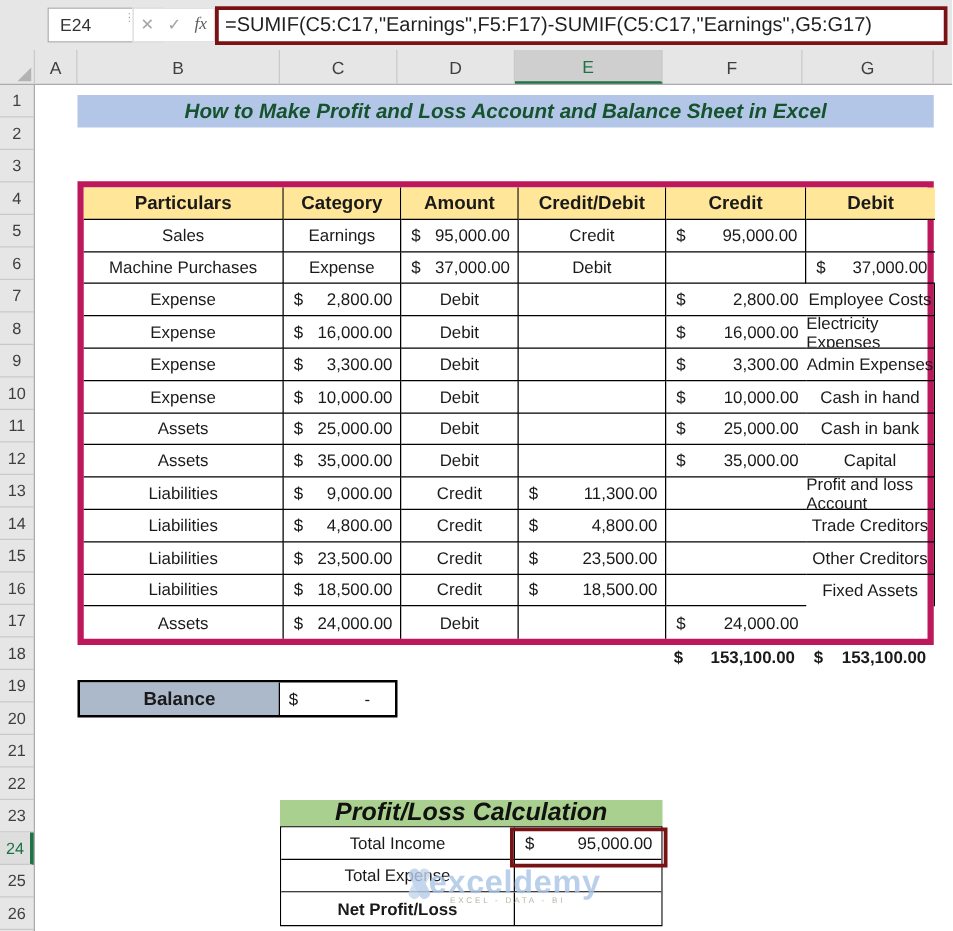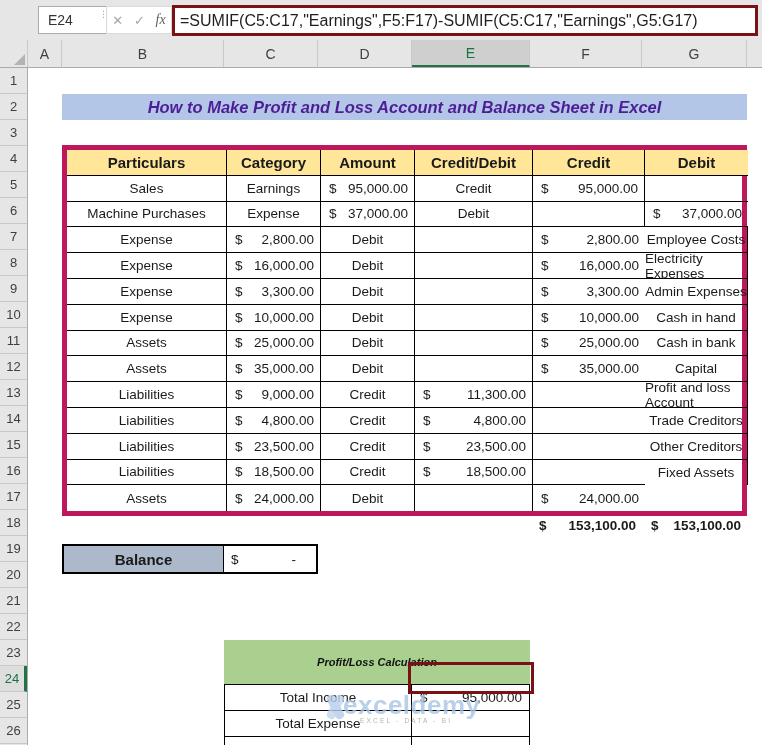--- a/index.html
+++ b/index.html
@@ -44,23 +44,23 @@
 
   
   #row-strip { position:absolute; left:0; top:68px; width:28px; height:677px; background:#E6E6E6;
     border-right:1px solid #ABABAB; }
   .row-h { width:100%; height:26px; display:flex; align-items:center; justify-content:center;
     font-size:13px; color:#3f3f3f; border-bottom:1px solid #C9C9C9; }
   .row-h.sel { background:#DEDEDE; color:#1E7145; border-right:3px solid #217346; }
 
   
   #title-cell {
-    position:absolute; left:62px; top:94px; width:685px; height:26px; background:#B4C6E7;
+    position:absolute; left:62px; top:76px; width:685px; height:26px; background:#B4C6E7;
     display:flex; align-items:center; justify-content:center;
-    font-size:16.5px; font-weight:bold; font-style:italic; color:#4c1d95;
+    font-size:16.5px; font-weight:bold; font-style:italic; color:#14532d;
   }
 
   #ledger {
     position:absolute; left:62px; top:145px; width:685px;
     border:5px solid #be185d; background:#fff;
     display:grid; grid-template-columns:160px 94px 94px 118px 112px 103px;
     grid-auto-rows:25.8px;
   }
   #ledger > div { border-right:1px solid #000; border-bottom:1px solid #000;
     display:flex; align-items:center; justify-content:center; font-size:13.5px; overflow:hidden; }
@@ -82,22 +82,22 @@
   #balance-table {
     position:absolute; left:62px; top:544px; width:256px; height:30px;
     border:2px solid #000; display:flex; background:#fff;
   }
   #balance-label { width:160px; background:#ACB9CA; border-right:1px solid #000;
     display:flex; align-items:center; justify-content:center; font-weight:bold; font-size:15px; }
   #balance-value { flex:1; display:flex; align-items:center; justify-content:space-between;
     padding:0 20px 0 7px; font-size:13.5px; }
 
   #pl-table { position:absolute; left:224px; top:640px; width:306px; }
-  #pl-header { height:44px; background:#A9D08E; display:flex; align-items:center; justify-content:center;
-    font-size:11px; font-weight:bold; font-style:italic; color:#111; }
+  #pl-header { height:21px; background:#A9D08E; display:flex; align-items:center; justify-content:center;
+    font-size:20px; font-weight:bold; font-style:italic; color:#111; }
   #pl-body { border:1px solid #000; border-top:1px solid #000; }
   .pl-row { display:flex; height:26px; border-bottom:1px solid #000; background:#fff; }
   .pl-row:last-child { border-bottom:none; }
   .pl-label { width:187px; border-right:1px solid #000; display:flex; align-items:center;
     justify-content:center; font-size:13.5px; }
   .pl-label.bold { font-weight:bold; }
   .pl-value { flex:1; display:flex; align-items:center; justify-content:space-between;
     padding:0 7px 0 8px; font-size:13.5px; }
 
   #sel-box { position:absolute; left:408px; top:662px; width:126px; height:32px;

